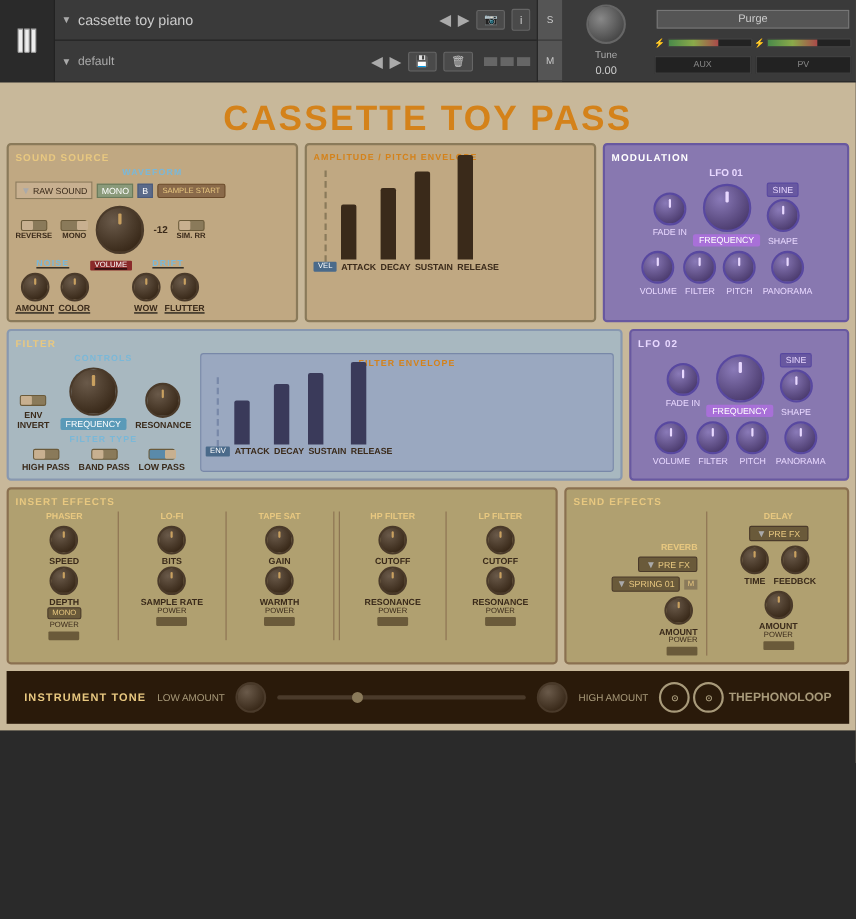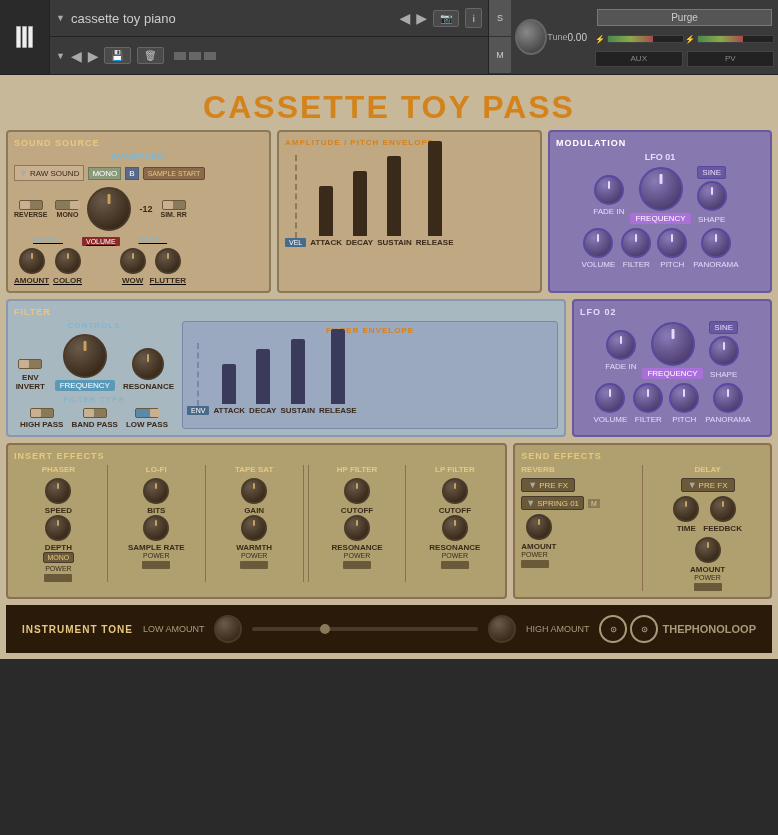--- a/index.html
+++ b/index.html
@@ -82,23 +82,23 @@
       flex: 1;
       background: #555;
       border: none;
       color: #ccc;
       font-size: 9px;
       cursor: pointer;
       border-bottom: 1px solid #333;
     }
     .tune-section {
       display: flex;
-      flex-direction: row;
-      align-items: center;
-      justify-content: flex-start;
+      flex-direction: column;
+      align-items: center;
+      justify-content: space-between;
       width: 80px;
       padding: 4px;
     }
     .tune-knob {
       width: 36px;
       height: 36px;
       border-radius: 50%;
       background: radial-gradient(circle at 35% 35%, #888, #333);
       border: 2px solid #666;
     }
@@ -544,21 +544,21 @@
       font-size: 8px;
       color: #a89a7a;
     }
     .flex-col { display: flex; flex-direction: column; align-items: center; }
 
     .chevron { color: #aaa; font-size: 9px; }
 
     .env-col {
       display: flex;
       flex-direction: column;
-      align-items: center;
+      align-items: flex-start;
     }
 
     .effect-divider {
       width: 1px;
       background: #8a7050;
       align-self: stretch;
     }
   </style>
 </head>
 <body>
@@ -575,20 +575,21 @@
     <div class="top-row1">
       <span class="chevron">▼</span>
       <span class="instrument-name">cassette toy piano</span>
       <button class="arrow-btn">◀</button>
       <button class="arrow-btn">▶</button>
       <button class="top-btn">📷</button>
       <button class="top-btn">ℹ</button>
     </div>
     <div class="top-row2">
       <span class="chevron">▼</span>
+      <span class="preset-name">default</span>
       <button class="arrow-btn">◀</button>
       <button class="arrow-btn">▶</button>
       <button class="top-btn">💾</button>
       <button class="top-btn">🗑</button>
       <div style="display:flex;gap:3px;margin-left:4px;">
         <div style="width:12px;height:8px;background:#666;"></div>
         <div style="width:12px;height:8px;background:#666;"></div>
         <div style="width:12px;height:8px;background:#666;"></div>
       </div>
     </div>
@@ -967,21 +968,21 @@
           <div class="power-label">POWER</div>
           <div class="power-bar"></div>
         </div>
       </div>
     </div>
 
     <div class="section-box" style="flex:1;background:#b0a070;border-color:#8a7050;">
       <div class="section-label">SEND EFFECTS</div>
       <div style="display:flex;gap:8px;">
 
-        <div style="flex:1;display:flex;flex-direction:column;align-items:flex-start;">
+        <div style="flex:1;display:flex;flex-direction:column;align-items:flex-end;margin-top:28px;">
           <div class="effect-title">REVERB</div>
           <button class="pre-fx-btn">
             <span class="chevron">▼</span>
             <span>PRE FX</span>
           </button>
           <div style="display:flex;gap:4px;align-items:center;margin-bottom:4px;">
             <button class="spring-btn">
               <span class="chevron">▼</span>
               <span>SPRING 01</span>
             </button>

